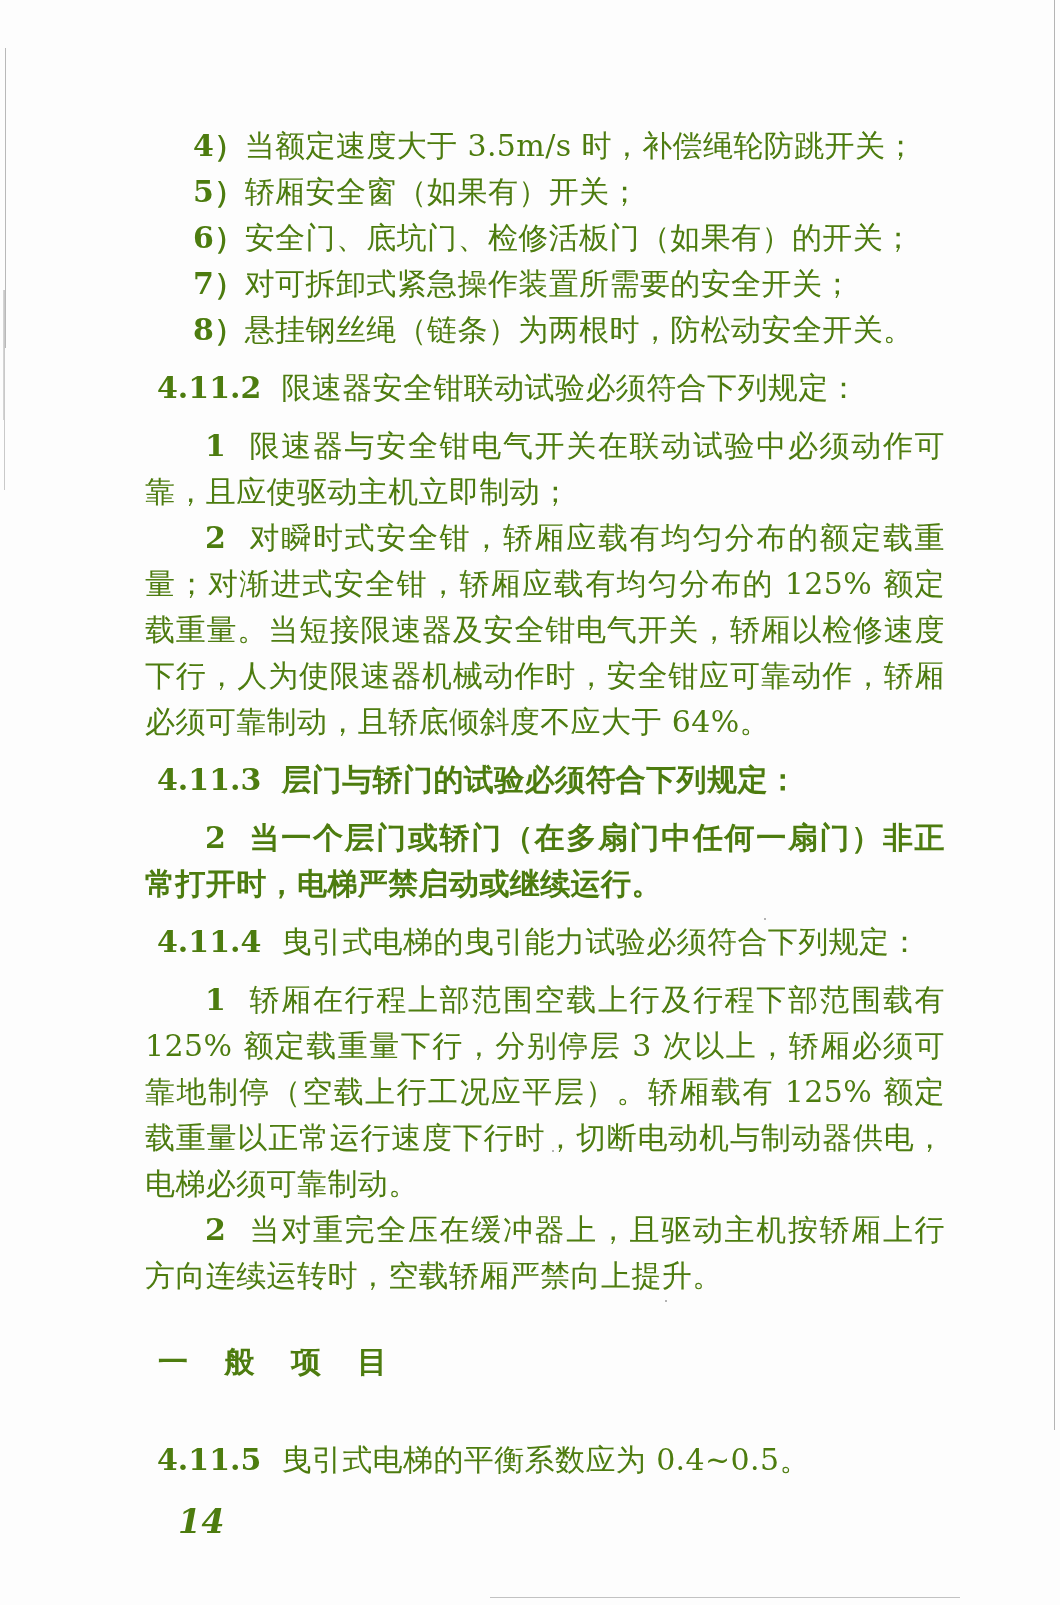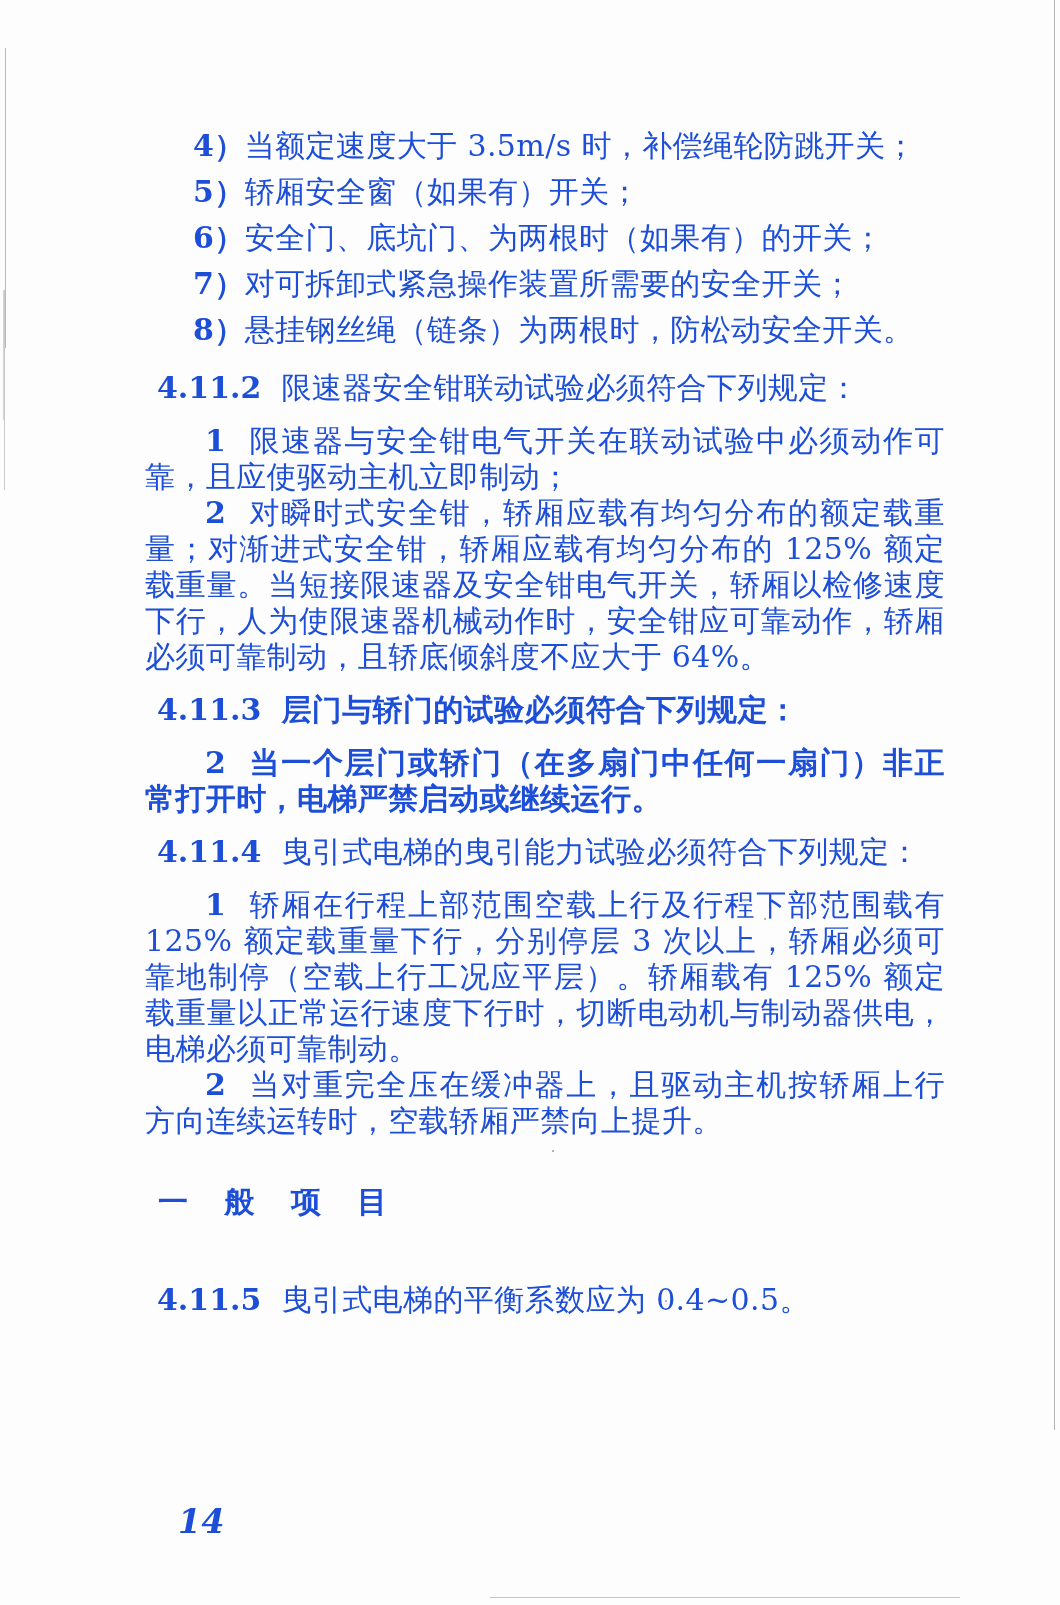--- a/index.html
+++ b/index.html
@@ -8,21 +8,21 @@
     padding: 0;
     background: #ffffff;
   }
   .page {
     position: relative;
     width: 1060px;
     height: 1605px;
     background: #fdfdfd;
     overflow: hidden;
     font-family: "DejaVu Serif", "Liberation Serif", serif;
-    color: #1d4ed8;
+    color: #4d7c0f;
     text-decoration: underline;
   }
 
   
   .scan-edge-left {
     position: absolute;
     left: 5px; top: 48px;
     width: 1px; height: 300px;
     background: #b9b9b9;
   }
@@ -92,21 +92,21 @@
     font-weight: bold;
     letter-spacing: 0px;
     margin-right: 20px;
   }
   .clause.bold-body .ctext { font-weight: bold; }
 
   
   .item {
     margin: 0;
     font-size: 30px;
-    line-height: 36px;
+    line-height: 46px;
     letter-spacing: 0.4px;
     text-align: justify;
     text-justify: inter-character;
     word-break: break-all;
     text-indent: 60px;
   }
   .item .inum {
     font-weight: bold;
     margin-right: 22px;
   }
@@ -147,21 +147,21 @@
   <div class="scan-edge-right"></div>
   <div class="scan-edge-bottom"></div>
   <div class="speck" style="left:764px; top:918px;"></div>
   <div class="speck" style="left:552px; top:1150px;"></div>
   <div class="speck" style="left:665px; top:1300px;"></div>
 
   <div class="content">
 
     <p class="subitem"><span class="num">4）</span><span>当额定速度大于 3.5m/s 时，补偿绳轮防跳开关；</span></p>
     <p class="subitem"><span class="num">5）</span><span>轿厢安全窗（如果有）开关；</span></p>
-    <p class="subitem"><span class="num">6）</span><span>安全门、底坑门、为两根时（如果有）的开关；</span></p>
+    <p class="subitem"><span class="num">6）</span><span>安全门、底坑门、检修活板门（如果有）的开关；</span></p>
     <p class="subitem"><span class="num">7）</span><span>对可拆卸式紧急操作装置所需要的安全开关；</span></p>
     <p class="subitem"><span class="num">8）</span><span>悬挂钢丝绳（链条）为两根时，防松动安全开关。</span></p>
 
     <p class="clause"><span class="cnum">4.11.2</span><span class="ctext">限速器安全钳联动试验必须符合下列规定：</span></p>
     <p class="item"><span class="inum">1</span><span>限速器与安全钳电气开关在联动试验中必须动作可靠，且应使驱动主机立即制动；</span></p>
     <p class="item"><span class="inum">2</span><span>对瞬时式安全钳，轿厢应载有均匀分布的额定载重量；对渐进式安全钳，轿厢应载有均匀分布的 125% 额定载重量。当短接限速器及安全钳电气开关，轿厢以检修速度下行，人为使限速器机械动作时，安全钳应可靠动作，轿厢必须可靠制动，且轿底倾斜度不应大于 64%。</span></p>
 
     <p class="clause bold-body"><span class="cnum">4.11.3</span><span class="ctext">层门与轿门的试验必须符合下列规定：</span></p>
     <p class="item bold-body"><span class="inum">2</span><span>当一个层门或轿门（在多扇门中任何一扇门）非正常打开时，电梯严禁启动或继续运行。</span></p>
 

